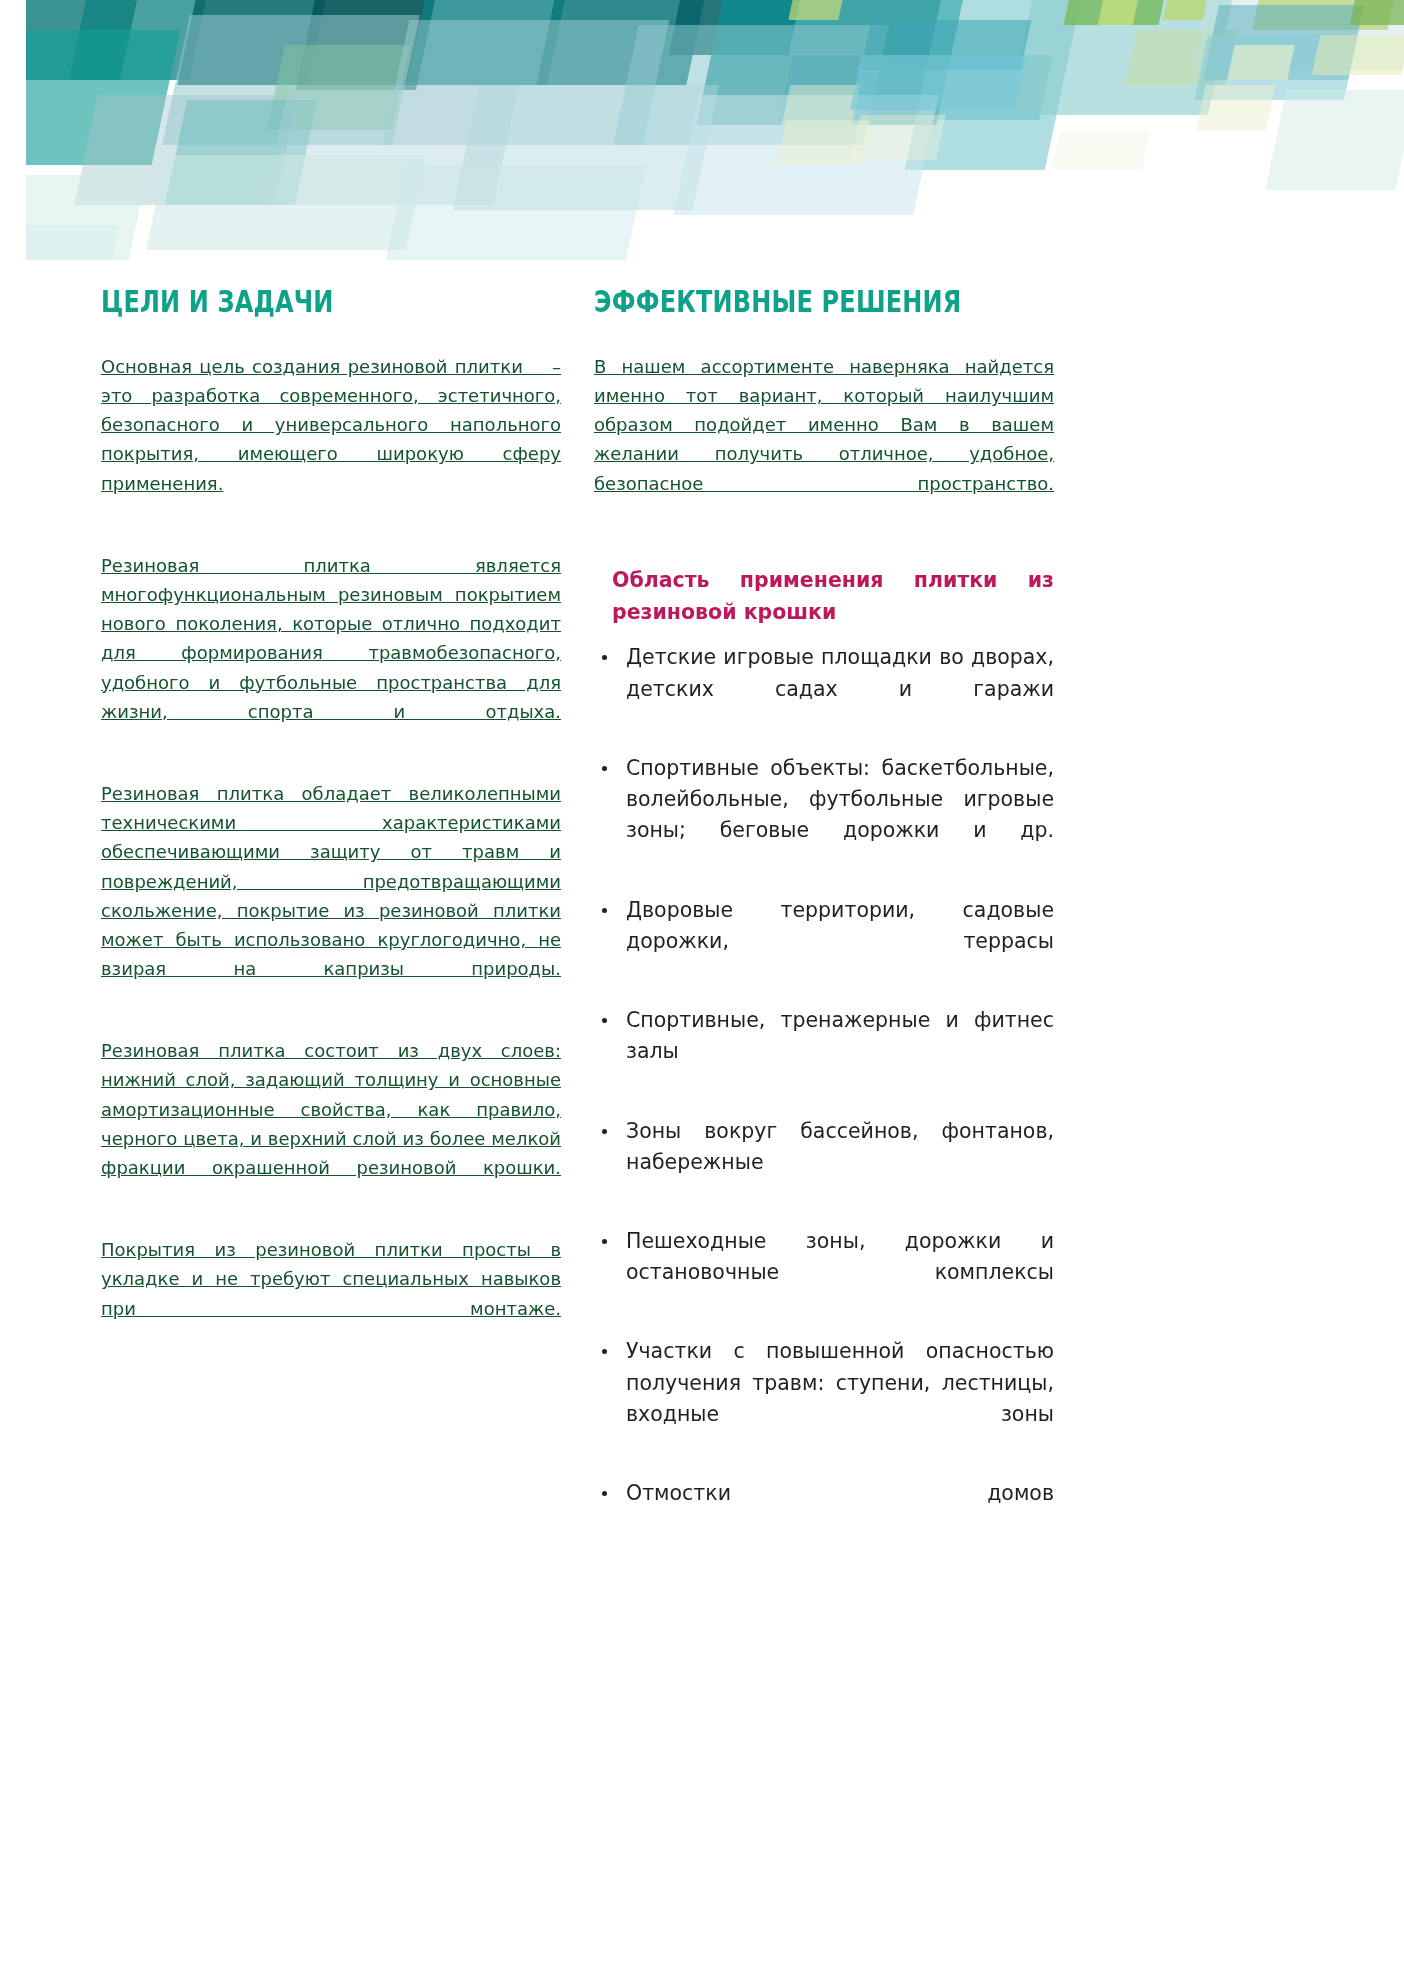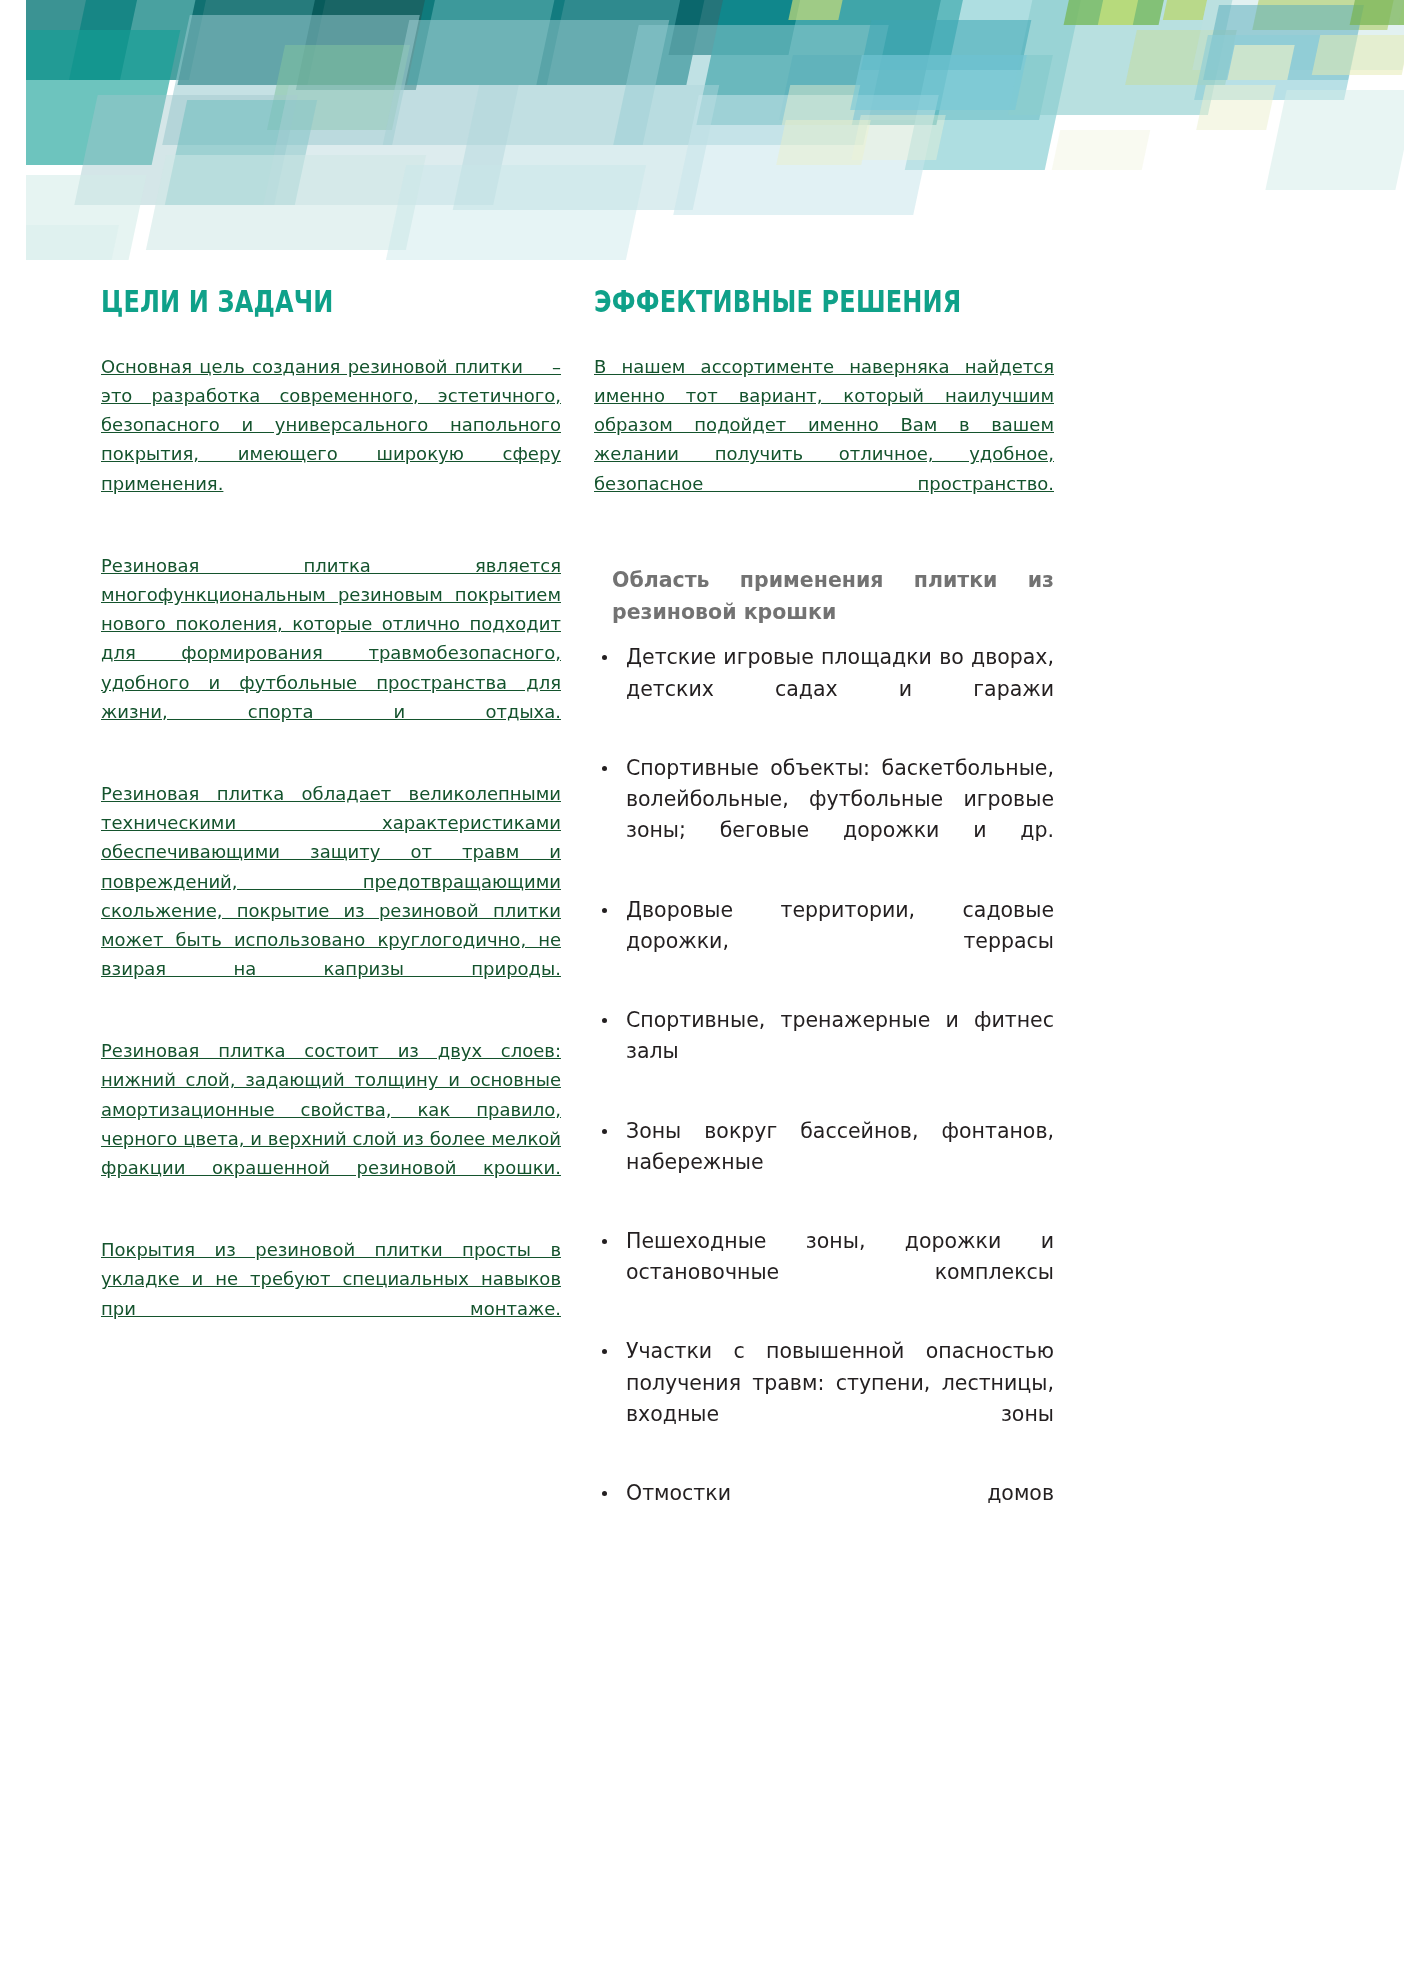--- a/index.html
+++ b/index.html
@@ -77,21 +77,21 @@
     hyphens: manual;
     text-decoration: underline;
   }
   p.body:last-child { margin-bottom: 0; }
 
   .sub-title {
     margin: 38px 0 14px 18px;
     font-size: 20.5px;
     line-height: 1.55;
     font-weight: bold;
-    color: #737373;
+    color: #be185d;
     text-align: justify;
     width: 442px;
   }
 
   ul.bullets {
     list-style: none;
     margin: 0;
     padding: 0;
   }
   ul.bullets li {

